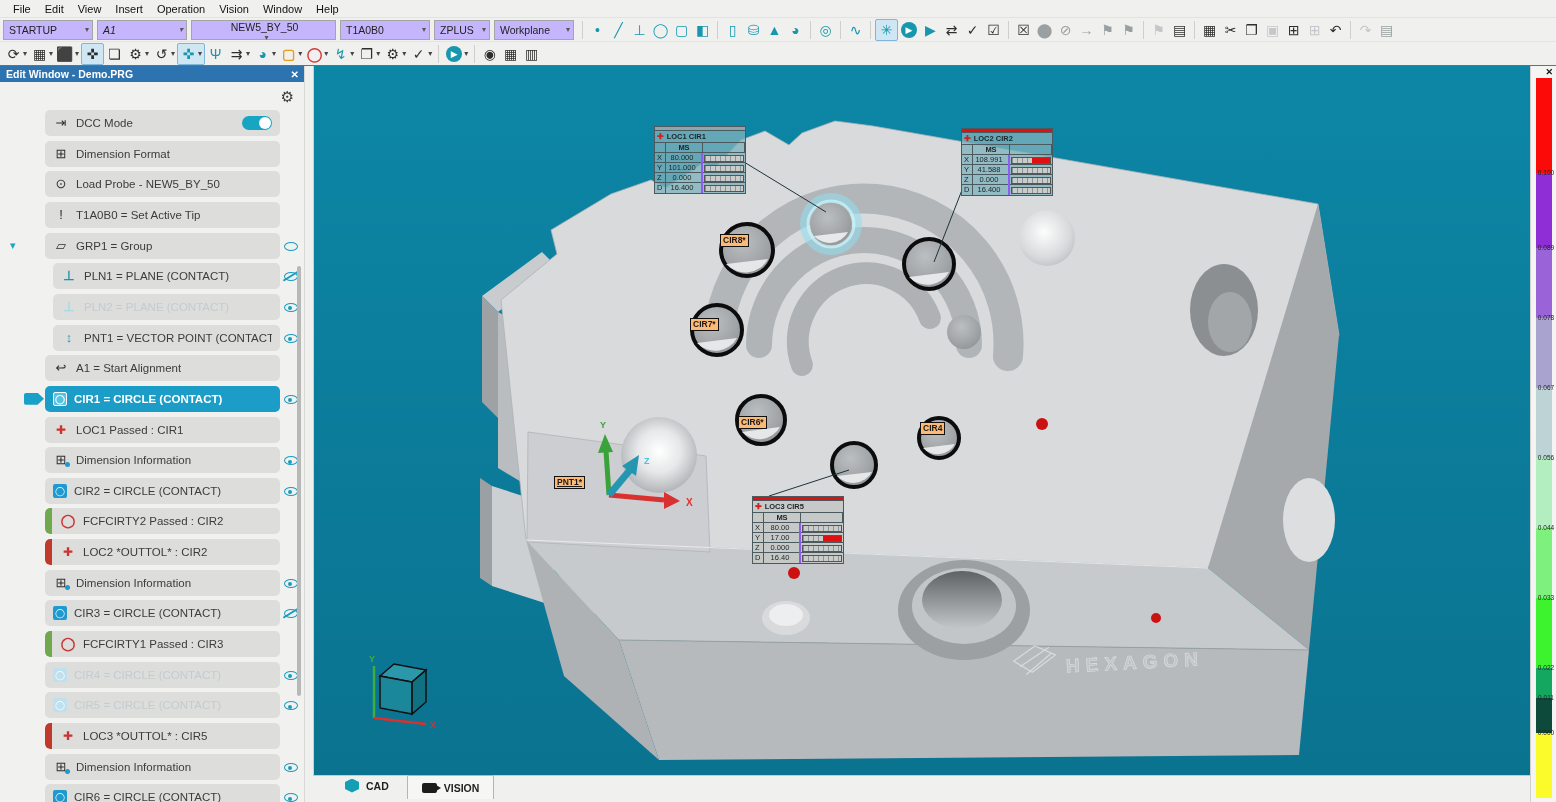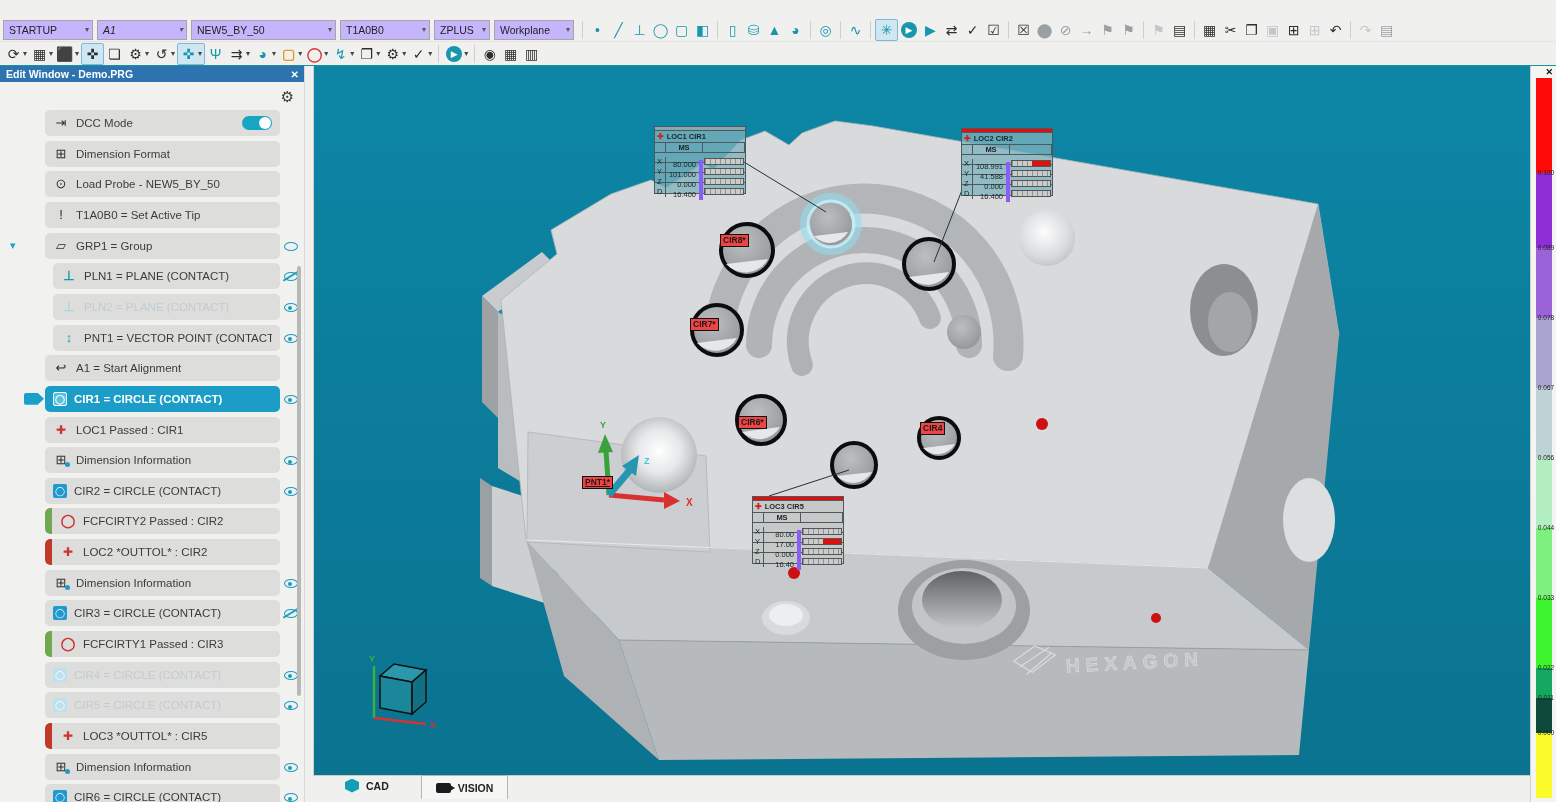--- a/index.html
+++ b/index.html
@@ -70,76 +70,86 @@
         background:#1a9cc0; transform:rotate(-32deg); }
   .tgl { margin-left:auto; width:30px; height:14px; border-radius:7px; background:#17a5c4; position:relative; }
   .tgl::after { content:""; position:absolute; right:1px; top:1px; width:12px; height:12px; background:#fff; border-radius:50%; }
   .mk-collapse { position:absolute; left:10px; top:6px; color:#17a5c4; font-size:11px; }
   .mk-current { position:absolute; left:24px; top:7px; width:20px; height:12px; background:#18a0c8;
         clip-path:polygon(0 0,68% 0,100% 50%,68% 100%,0 100%); border-radius:2px; }
 
   
   .viewport { position:absolute; left:313px; top:66px; width:1217px; height:709px; overflow:hidden;
               border-left:1px solid #cfcfcd; }
-  .vp-label { position:absolute; background:#ef4444; border:1.5px solid #111; color:#1a1a1a;
+  .vp-label { position:absolute; background:#fdba74; border:1.5px solid #111; color:#1a1a1a;
               font-size:8.5px; font-weight:bold; padding:0 2px; line-height:11px; z-index:6; }
   .mtbl { position:absolute; width:92px; border:1px solid #4a5a5e; z-index:6; font-size:7.5px; color:#1c2326; }
   .mtbl.teal { background:rgba(125,178,189,0.78); }
   .mtbl.gray { background:rgba(198,200,198,0.92); }
   .mt-top { height:4px; background:#8aa7ad; border-bottom:1px solid #4a5a5e; }
   .mtbl.out .mt-top { background:#e01010; }
   .mt-head { display:flex; align-items:center; gap:3px; padding:1px 2px; border-bottom:1px solid #4a5a5e; font-weight:bold; }
   .mt-ico { color:#cc2222; font-size:8px; line-height:8px; }
   .mt-sub { display:grid; grid-template-columns:11px 37px 42px; border-bottom:1px solid #4a5a5e; }
   .mt-sub span { text-align:center; font-weight:bold; border-right:1px solid #4a5a5e; }
   .mt-row { display:grid; grid-template-columns:11px 37px 42px; align-items:center; border-bottom:1px solid #4a5a5e; height:10px; }
   .mt-row:last-child { border-bottom:none; }
   .mt-row .a { text-align:left; padding-left:2px; border-right:1px solid #4a5a5e; height:10px; line-height:10px; }
-  .mt-row .v { text-align:right; padding-right:3px; border-right:4px solid #8b5cf6; height:10px; line-height:10px;margin-top:7px; }
+  .mt-row .v { text-align:center; padding-right:3px; border-right:2px solid #8b5cf6; height:10px; line-height:10px; }
   .mt-row .barc { padding:0 1px; }
   .bar { position:relative; height:7px; border:1px solid #555; background:
          repeating-linear-gradient(90deg,#8b9398 0 1px,#c9ccc9 1px 5px); }
   .bar .redfill { position:absolute; right:0; top:0; height:100%; width:48%; background:#e01010; }
 
   
   .scalebar { position:absolute; left:1530px; top:66px; width:26px; height:736px; background:#f4f4f2;
               border-left:1px solid #d0d0ce; }
   .scale-x { position:absolute; right:3px; top:1px; font-size:9px; font-weight:bold; color:#111; }
   .sc-col { position:absolute; left:5px; top:12px; width:16px; }
   .sc-block { width:16px; }
   .sc-lab { position:absolute; left:-2px; width:24px; font-size:6.5px; color:#222; text-align:center; z-index:2; }
 
   
   .tabbar { position:absolute; left:313px; top:775px; width:1217px; height:20px; background:#f0f0ee;
-            border-top:1px solid #c9c9c7; display:flex; align-items:center; gap:18px; padding-left:18px; }
+            border-top:1px solid #c9c9c7; display:flex; align-items:center; gap:4px; padding-left:18px; }
   .tab { display:flex; align-items:center; gap:7px; font-size:10.5px; font-weight:bold; color:#222;
          padding:3px 14px; }
   .tab.raised { background:#f6f6f4; border:1px solid #b5b5b3; border-bottom:none; border-radius:2px 2px 0 0;
                 height:24px; margin-top:3px; }
   .cube-ic { width:14px; height:14px; background:#14a0b4; clip-path:polygon(50% 0,100% 25%,100% 75%,50% 100%,0 75%,0 25%); }
   .cam-ic { width:15px; height:10px; background:#1c1c1c; border-radius:2px; position:relative; }
   .cam-ic::after { content:""; position:absolute; right:-4px; top:2px; border-left:5px solid #1c1c1c;
                    border-top:3px solid transparent; border-bottom:3px solid transparent; }
 </style>
 </head>
 <body>
 
 <div class="screen">
 
+  <div class="menubar" id="menubar">
+      <span class="menu-item">File</span>
+      <span class="menu-item">Edit</span>
+      <span class="menu-item">View</span>
+      <span class="menu-item">Insert</span>
+      <span class="menu-item">Operation</span>
+      <span class="menu-item">Vision</span>
+      <span class="menu-item">Window</span>
+      <span class="menu-item">Help</span>
+    </div>
 
   <div class="tbrow tb1" id="tb1">
       <div class="tb-dd" style="width: 90px;">
         <span class="val">STARTUP</span>
         <span class="caret">▾</span>
       </div>
       <div class="tb-dd" style="width: 90px; font-style: italic;">
         <span class="val">A1</span>
         <span class="caret">▾</span>
       </div>
-      <div class="tb-dd" style="width: 145px;">
+      <div class="tb-dd" style="width: 145px; flex-direction: column;">
         <span class="val">NEW5_BY_50</span>
         <span class="caret">▾</span>
       </div>
       <div class="tb-dd" style="width: 90px;">
         <span class="val">T1A0B0</span>
         <span class="caret">▾</span>
       </div>
       <div class="tb-dd" style="width: 56px;">
         <span class="val">ZPLUS</span>
         <span class="caret">▾</span>
@@ -764,21 +774,21 @@
             <span class="v">16.40</span>
             <span class="barc">
               <span class="bar" style="display: block;"></span>
             </span>
           </div>
         </div>
         <div class="vp-label" style="left: 406px; top: 168px;">CIR8*</div>
         <div class="vp-label" style="left: 376px; top: 252px;">CIR7*</div>
         <div class="vp-label" style="left: 424px; top: 350px;">CIR6*</div>
         <div class="vp-label" style="left: 606px; top: 356px;">CIR4</div>
-        <div class="vp-label" style="left: 268px; top: 410px; text-decoration: underline;">PNT1*</div>
+        <div class="vp-label" style="left: 240px; top: 410px; text-decoration: underline;">PNT1*</div>
       </div>
   </div>
 
   <div class="scalebar">
     <span class="scale-x">✕</span>
     <div class="sc-col" id="scale-col">
         <div class="sc-block" style="height: 95px; background: rgb(251, 10, 7);"></div>
         <span class="sc-lab" style="top: 91px;">0.100</span>
         <div class="sc-block" style="height: 75px; background: rgb(143, 46, 214);"></div>
         <span class="sc-lab" style="top: 166px;">0.089</span>

